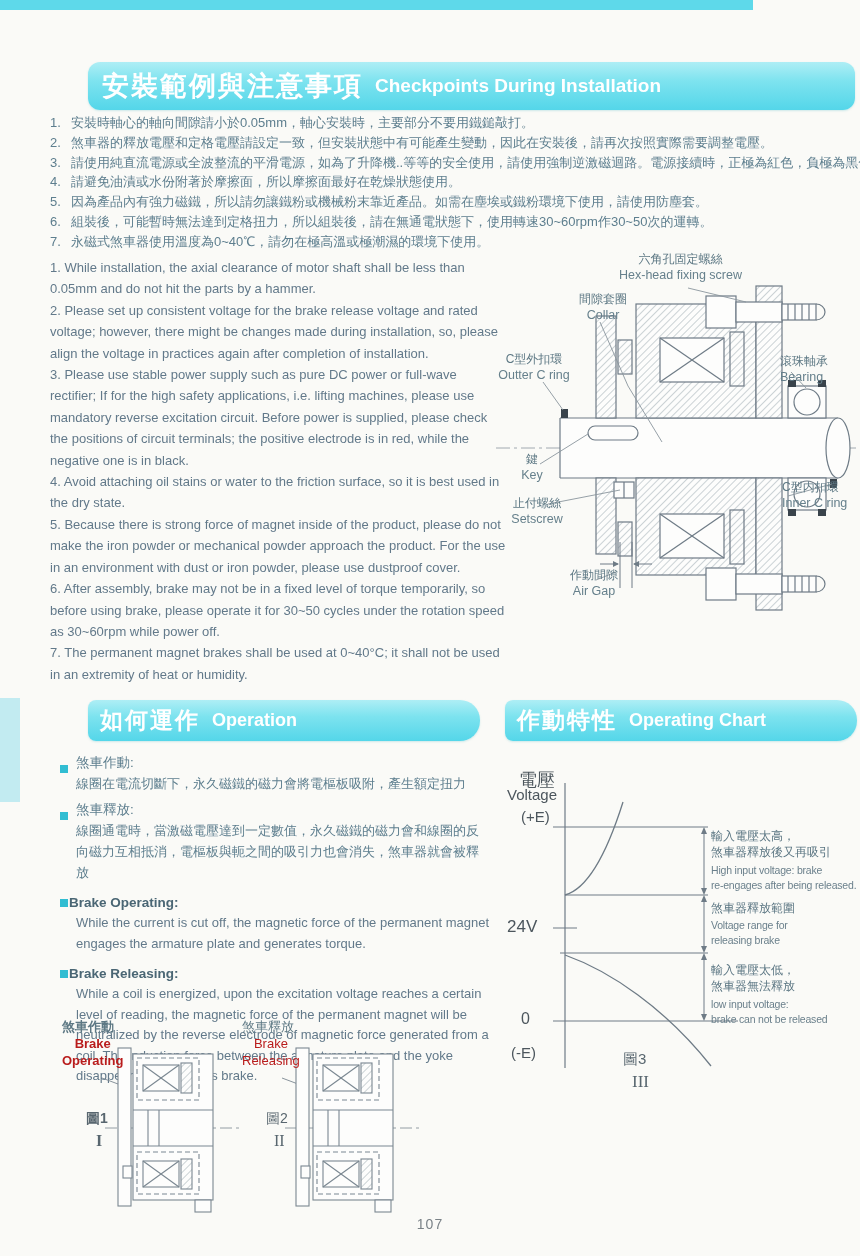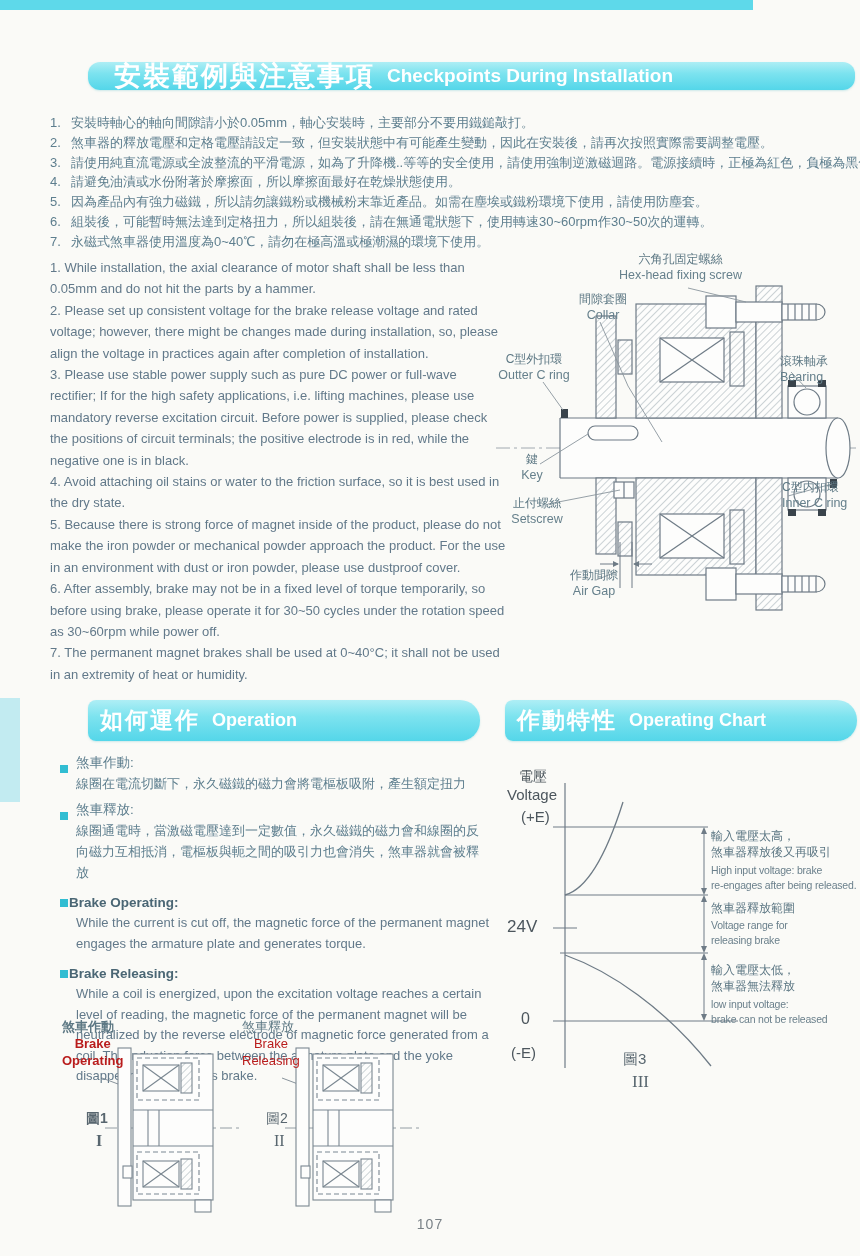--- a/index.html
+++ b/index.html
@@ -5,21 +5,21 @@
   html,body{margin:0;padding:0;}
   body{background:#e8e8e6;font-family:"Liberation Sans",sans-serif;}
   .page{position:relative;width:860px;height:1256px;background:#fafaf7;overflow:hidden;margin:0 auto;}
   .abs{position:absolute;}
   
   .top-strip{left:0;top:0;width:753px;height:10px;background:#5ed9ea;}
   
   .banner{display:flex;align-items:center;gap:12px;color:#fff;
     background:linear-gradient(180deg,#aeeef5 0%,#7de3ef 40%,#54d6e9 100%);
     box-shadow:0 1px 2px rgba(120,200,210,.35);}
-  .main-banner{left:88px;top:62px;width:767px;height:28px;border-radius:12px;padding-left:26px;box-sizing:border-box;}
+  .main-banner{left:88px;top:62px;width:767px;height:48px;border-radius:12px;padding-left:14px;box-sizing:border-box;}
   .banner .zh{font-size:27px;font-weight:bold;letter-spacing:2px;white-space:nowrap;}
   .banner .en{font-size:19px;font-weight:bold;white-space:nowrap;}
   .sec-banner{height:41px;border-radius:8px 20px 20px 8px;padding-left:12px;box-sizing:border-box;}
   .sec-banner .zh{font-size:23px;}
   .sec-banner .en{font-size:18px;}
   .op-banner{left:88px;top:700px;width:392px;}
   .chart-banner{left:505px;top:700px;width:352px;}
   .left-tab{left:0;top:698px;width:20px;height:104px;background:#c2ebf1;}
   
   .cp-zh{left:50px;top:113px;width:806px;color:#5d7e8e;font-size:13px;line-height:19.8px;}
@@ -271,21 +271,21 @@
           <polygon points="199,137 196,130 202,130" fill="#6e7b86" stroke="none"></polygon>
           <line x1="199" y1="140" x2="199" y2="192"></line>
           <polygon points="199,137 196,144 202,144" fill="#6e7b86" stroke="none"></polygon>
           <polygon points="199,195 196,188 202,188" fill="#6e7b86" stroke="none"></polygon>
           <line x1="199" y1="198" x2="199" y2="260"></line>
           <polygon points="199,195 196,202 202,202" fill="#6e7b86" stroke="none"></polygon>
           <polygon points="199,263 196,256 202,256" fill="#6e7b86" stroke="none"></polygon>
         </g>
       </g>
     </svg>
-    <div class="clabel" style="left:14px;top:10px;font-size:14px;font-family:Liberation Serif, serif;">電壓</div>
+    <div class="clabel" style="left:14px;top:10px;font-size:18px;font-family:Liberation Serif, serif;">電壓</div>
     <div class="clabel" style="left:2px;top:28px;font-size:15px;">Voltage</div>
     <div class="clabel" style="left:16px;top:50px;font-size:15px;">(+E)</div>
     <div class="clabel" style="left:2px;top:159px;font-size:17px;">24V</div>
     <div class="clabel" style="left:16px;top:252px;font-size:16px;">0</div>
     <div class="clabel" style="left:6px;top:286px;font-size:15px;">(-E)</div>
     <div class="ann" style="left:206px;top:70px;">
       <div class="a-zh">輸入電壓太高，</div>
       <div class="a-zh">煞車器釋放後又再吸引</div>
       <div class="a-en" style="margin-top:3px;">High input voltage: brake</div>
       <div class="a-en">re-engages after being released.</div>

